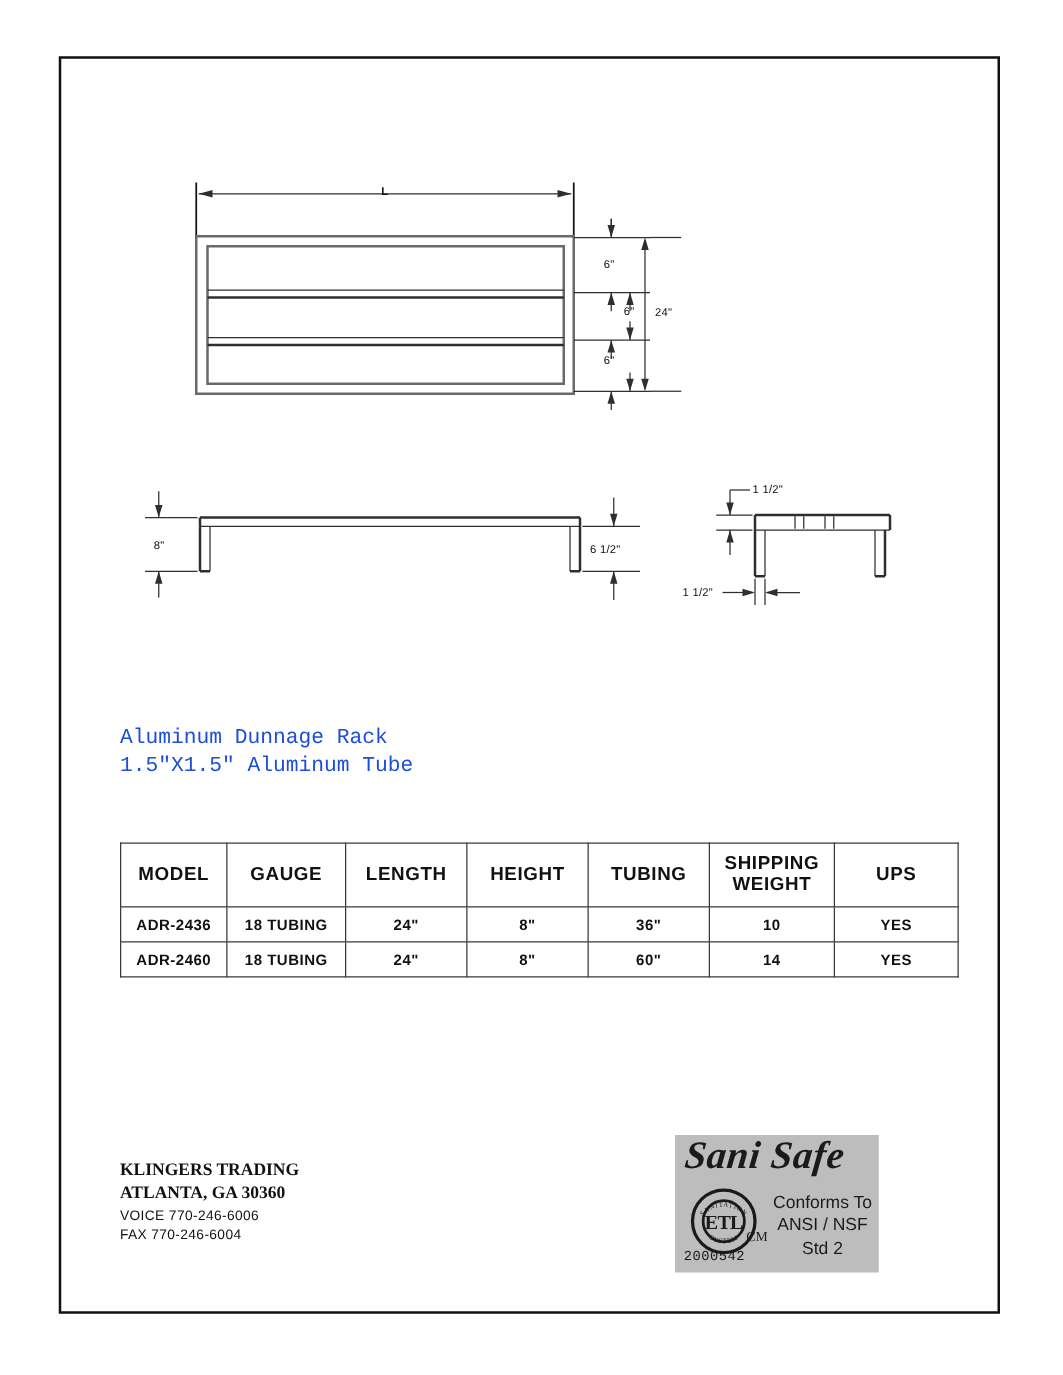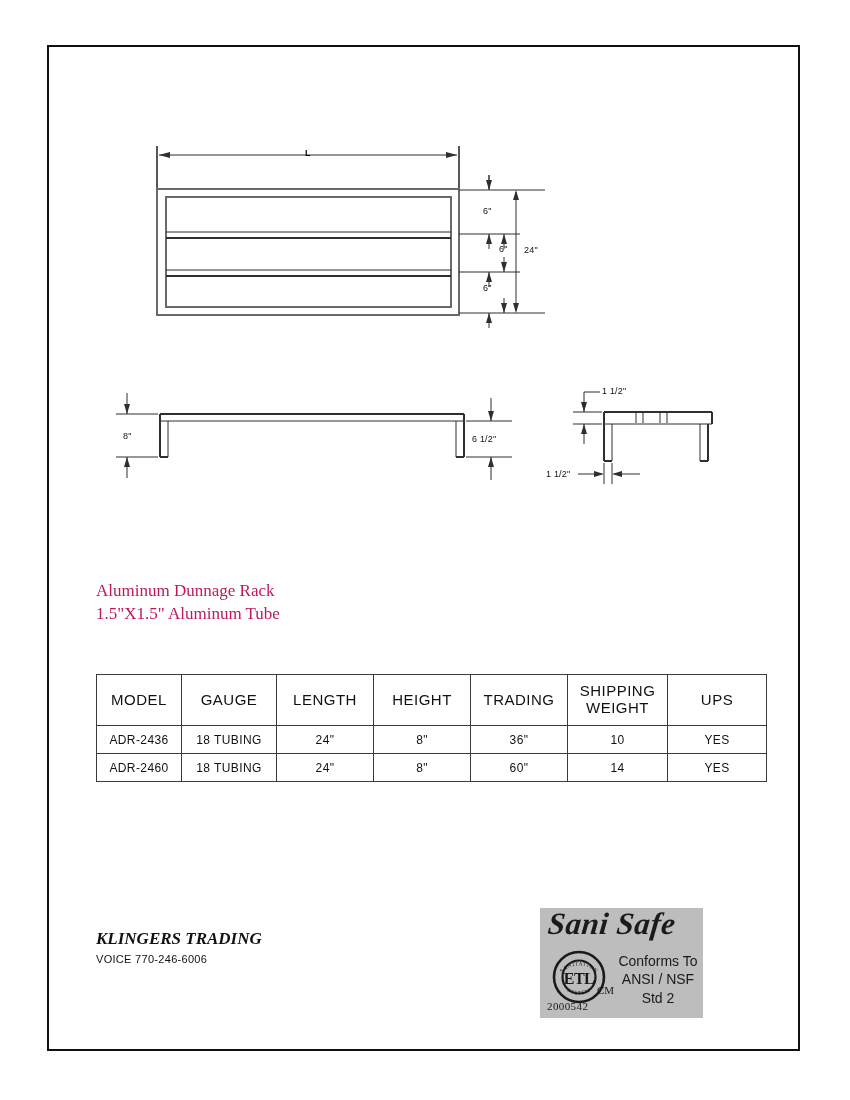--- a/index.html
+++ b/index.html
@@ -51,67 +51,66 @@
   svg.draw line, svg.draw path, svg.draw polyline {
     stroke: #2f2f2f;
     fill: none;
   }
   svg.draw .hv { stroke: #111111; }
 
   
   .product-title {
     position: absolute;
     left: 96px;
-    font-family: Liberation Serif, serif;
+    font-family: Liberation Mono, monospace;
     font-size: 17px;
-    color: #be185d;
+    color: #1d4ed8;
     white-space: nowrap;
   }
   
   .spec-table {
     position: absolute;
     left: 96px;
     top: 674px;
     width: 670px;
     border-collapse: collapse;
     table-layout: fixed;
   }
   .spec-table td, .spec-table th {
     border: 1px solid #3a3a3a;
     text-align: center;
     vertical-align: middle;
     font-family: "Liberation Sans", sans-serif;
     color: #111111;
-    font-weight: normal;
+    font-weight: bold;
   }
   .spec-table thead th {
     height: 48px;
     font-size: 15px;
     letter-spacing: 0.5px;
     line-height: 1.12;
   }
   .spec-table tbody td {
     height: 25px;
     font-size: 12px;
     letter-spacing: 0.4px;
   }
   
   .footer-block {
     position: absolute;
     left: 96px;
     top: 928px;
   }
   .footer-serif {
     font-family: "Liberation Serif", serif;
-    font-size: 17px;
+    font-size: 14px;
     font-weight: bold;
     color: #111111;
     line-height: 1.28;
     white-space: nowrap;
-    font-style: italic;
   }
   .footer-mono {
     font-family: "Liberation Sans", sans-serif;
     font-size: 11px;
     color: #111111;
     line-height: 1.42;
     letter-spacing: 0.3px;
     white-space: nowrap;
   }
   
@@ -146,21 +145,21 @@
     color: #1a1a1a;
     line-height: 1.32;
     text-align: center;
     width: 84px;
     white-space: nowrap;
   }
   .cert-number {
     position: absolute;
     left: 7px;
     top: 92px;
-    font-family: Liberation Serif, serif;
+    font-family: Liberation Mono, monospace;
     font-size: 11px;
     color: #1a1a1a;
     letter-spacing: 0.4px;
   }
   .cert-cm {
     position: absolute;
     left: 57px;
     top: 76px;
     font-family: "Liberation Serif", serif;
     font-size: 11px;
@@ -319,21 +318,21 @@
         <col style="width:97px">
         <col style="width:100px">
       <col style="width:99px">
     </colgroup>
     <thead>
       <tr>
         <th>MODEL</th>
         <th>GAUGE</th>
         <th>LENGTH</th>
         <th>HEIGHT</th>
-        <th>TRADING</th>
+        <th>TUBING</th>
         <th>
           <span>SHIPPING</span><br>
           <span>WEIGHT</span>
         </th>
         <th>UPS</th>
       </tr>
     </thead>
     <tbody>
       <tr>
         <td>ADR-2436</td>
@@ -351,21 +350,23 @@
         <td>8"</td>
         <td>60"</td>
         <td>14</td>
         <td>YES</td>
       </tr>
     </tbody>
   </table>
 
   <div class="footer-block">
     <div class="footer-serif">KLINGERS TRADING</div>
+    <div class="footer-serif">ATLANTA, GA 30360</div>
     <div class="footer-mono" style="margin-top:2px;">VOICE   770-246-6006</div>
+    <div class="footer-mono">FAX   770-246-6004</div>
   </div>
 
   <div class="cert-logo">
     <div class="cert-sani">Sani Safe</div>
 
     <svg class="etl-mark" width="66" height="66" viewBox="0 0 66 66">
       <defs>
         <path id="arcTop" d="M 12,35 A 23,23 0 0 1 54,35" fill="none"></path>
         <path id="arcBot" d="M 13,36 A 21,21 0 0 0 53,36" fill="none"></path>
       </defs>

